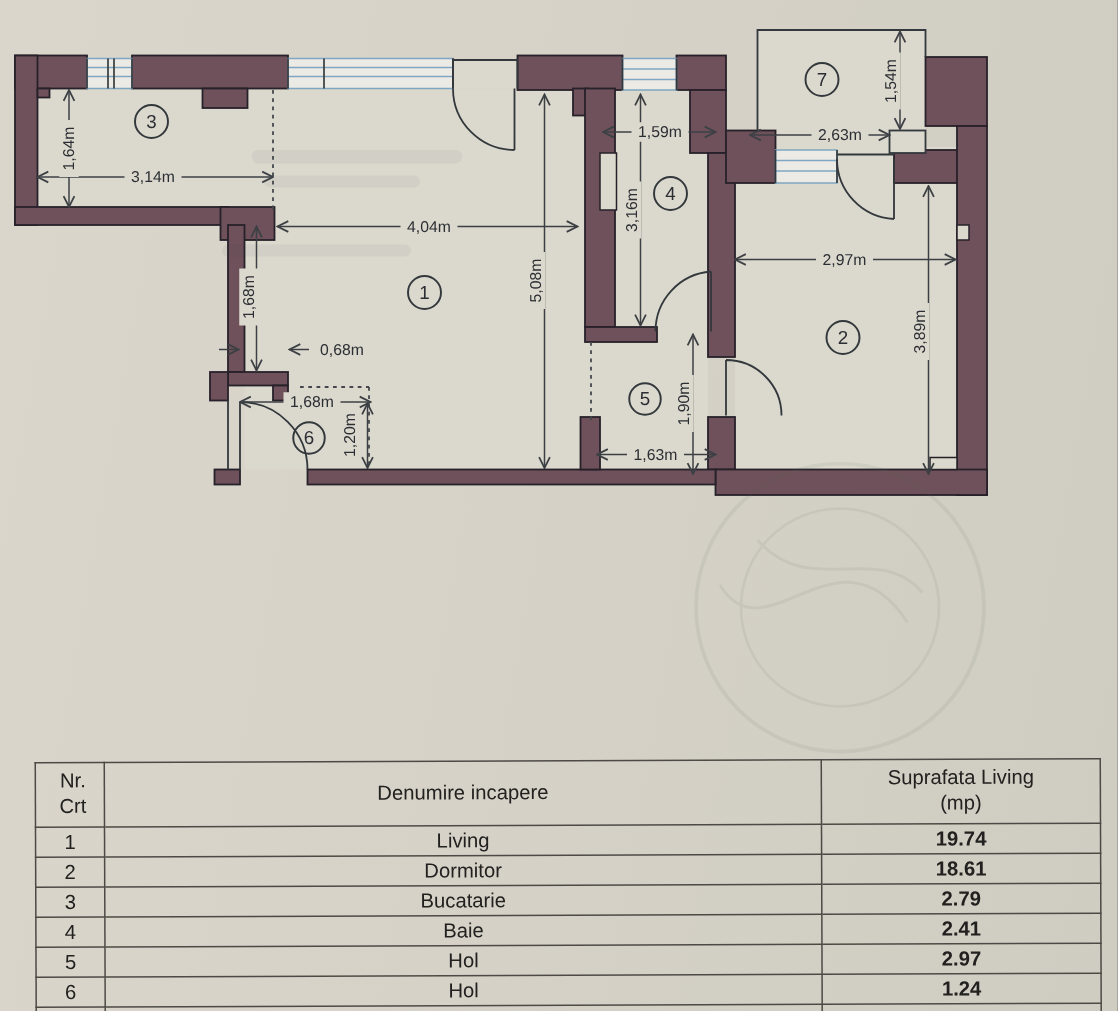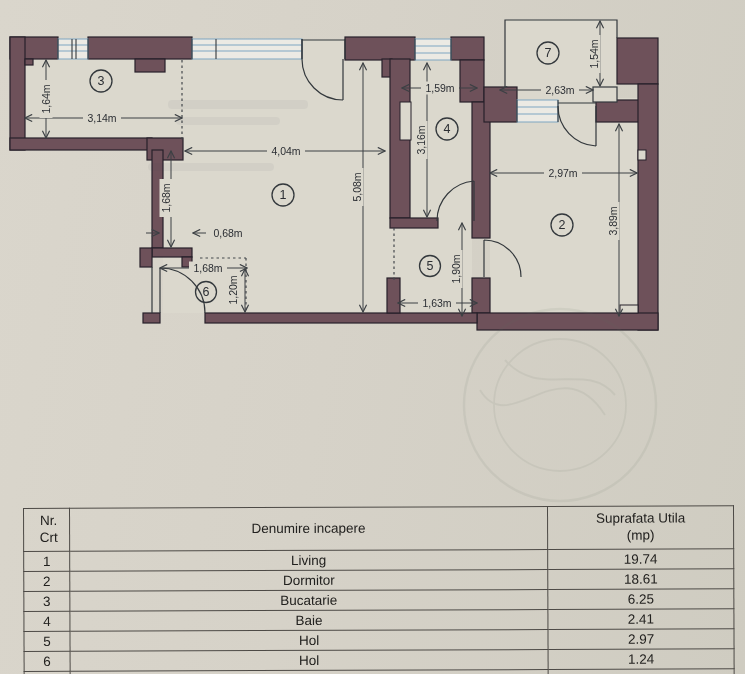--- a/index.html
+++ b/index.html
@@ -22,21 +22,21 @@
     border-collapse:collapse;width:697px;table-layout:fixed;
     color:#22211f;
   }
   table.areas th, table.areas td{
     border:1px solid #4d4a46;text-align:center;vertical-align:middle;
     overflow:hidden;white-space:nowrap;
   }
   table.areas{border:1.5px solid #454340;}
   th.c1, td.c1{width:39px;margin-top:30px;}
   th.c2, td.c2{width:475px;}
-  th.c3, td.c3{width:183px;}
+  th.c3, td.c3{width:183px;font-weight:bold;}
   table.areas th{height:40px;font-weight:normal;font-size:13.5px;line-height:1.25;}
   table.areas td{height:19px;font-size:13.5px;padding:0;}
   th.c1{text-align:left;padding-left:5px;}
   td.c3{font-size:14px;}
   tr.partial td{height:22px;border-bottom:none;}
 </style>
 </head>
 <body>
 
 <div class="page">
@@ -284,40 +284,40 @@
 <div class="tablewrap">
   <table class="areas">
     <thead>
       <tr>
         <th class="c1">
           <div>Nr.</div>
           <div>Crt</div>
         </th>
         <th class="c2">Denumire incapere</th>
         <th class="c3">
-          <div>Suprafata Utila</div>
+          <div>Suprafata Living</div>
           <div>(mp)</div>
         </th>
       </tr>
     </thead>
     <tbody>
       <tr>
         <td class="c1">1</td>
         <td class="c2">Living</td>
         <td class="c3">19.74</td>
       </tr>
       <tr>
         <td class="c1">2</td>
         <td class="c2">Dormitor</td>
         <td class="c3">18.61</td>
       </tr>
       <tr>
         <td class="c1">3</td>
         <td class="c2">Bucatarie</td>
-        <td class="c3">6.25</td>
+        <td class="c3">2.79</td>
       </tr>
       <tr>
         <td class="c1">4</td>
         <td class="c2">Baie</td>
         <td class="c3">2.41</td>
       </tr>
       <tr>
         <td class="c1">5</td>
         <td class="c2">Hol</td>
         <td class="c3">2.97</td>

